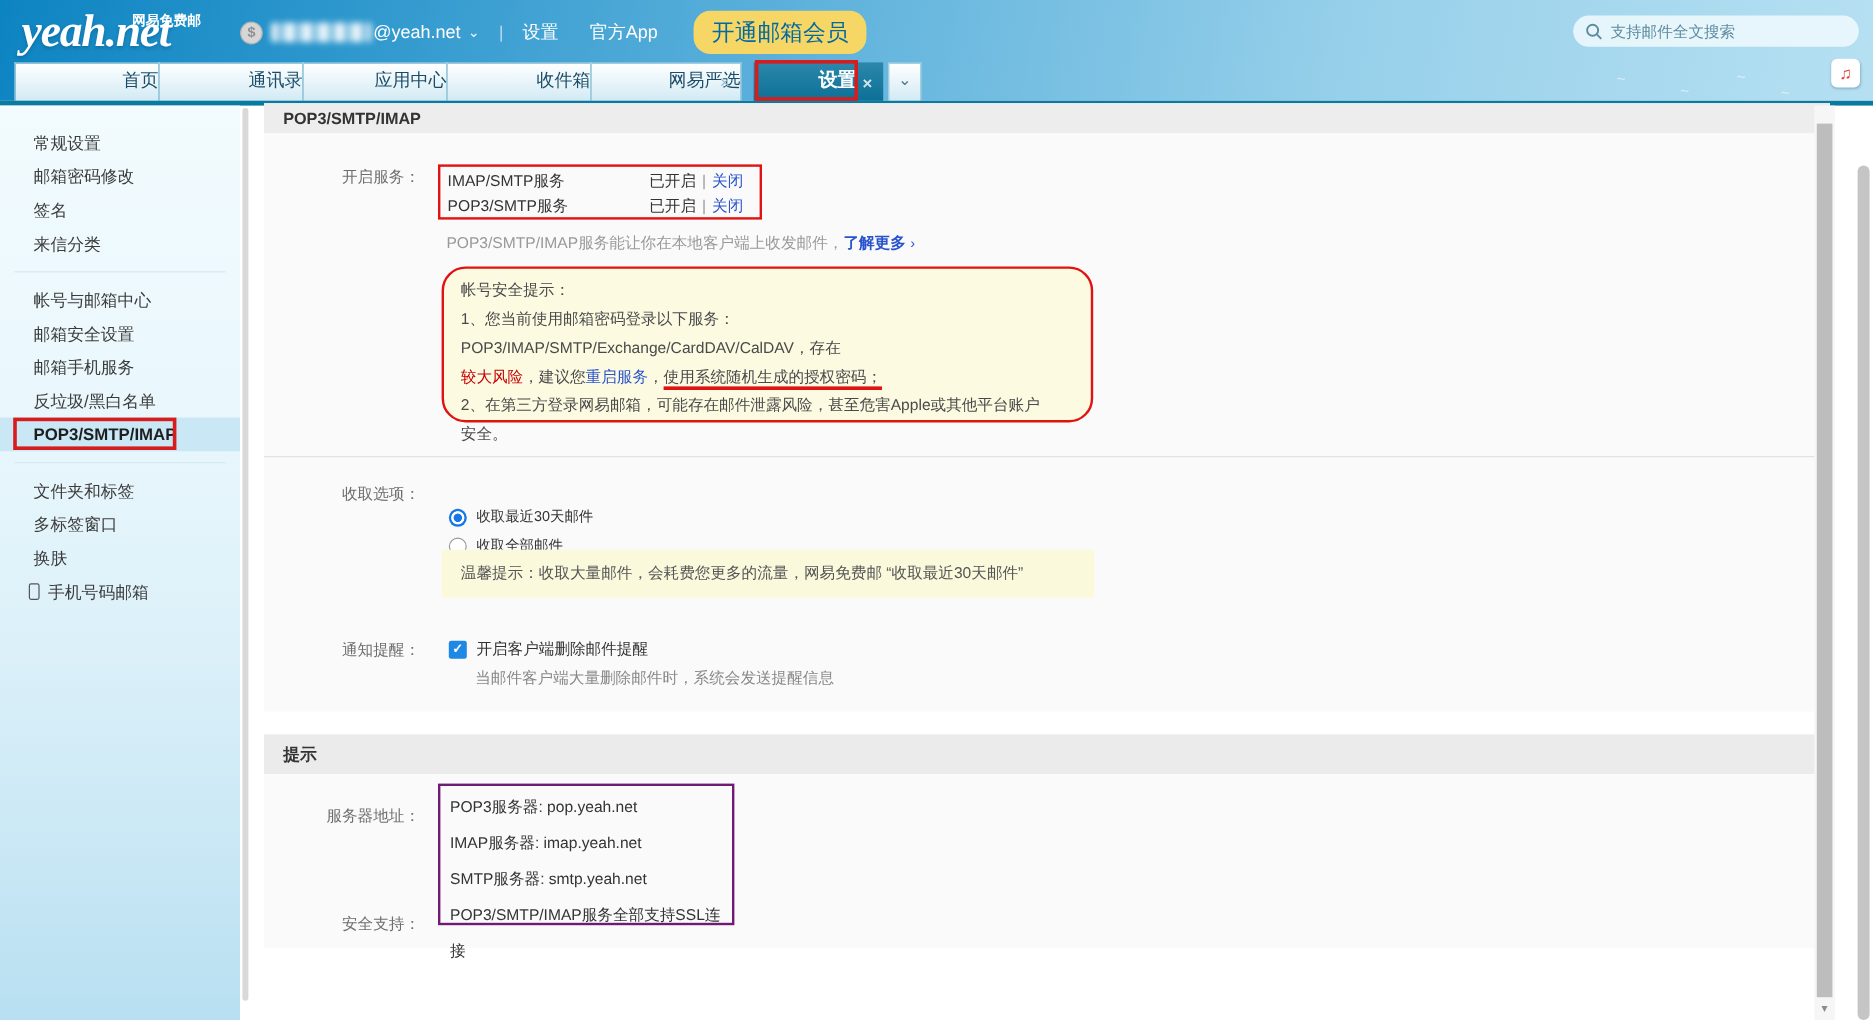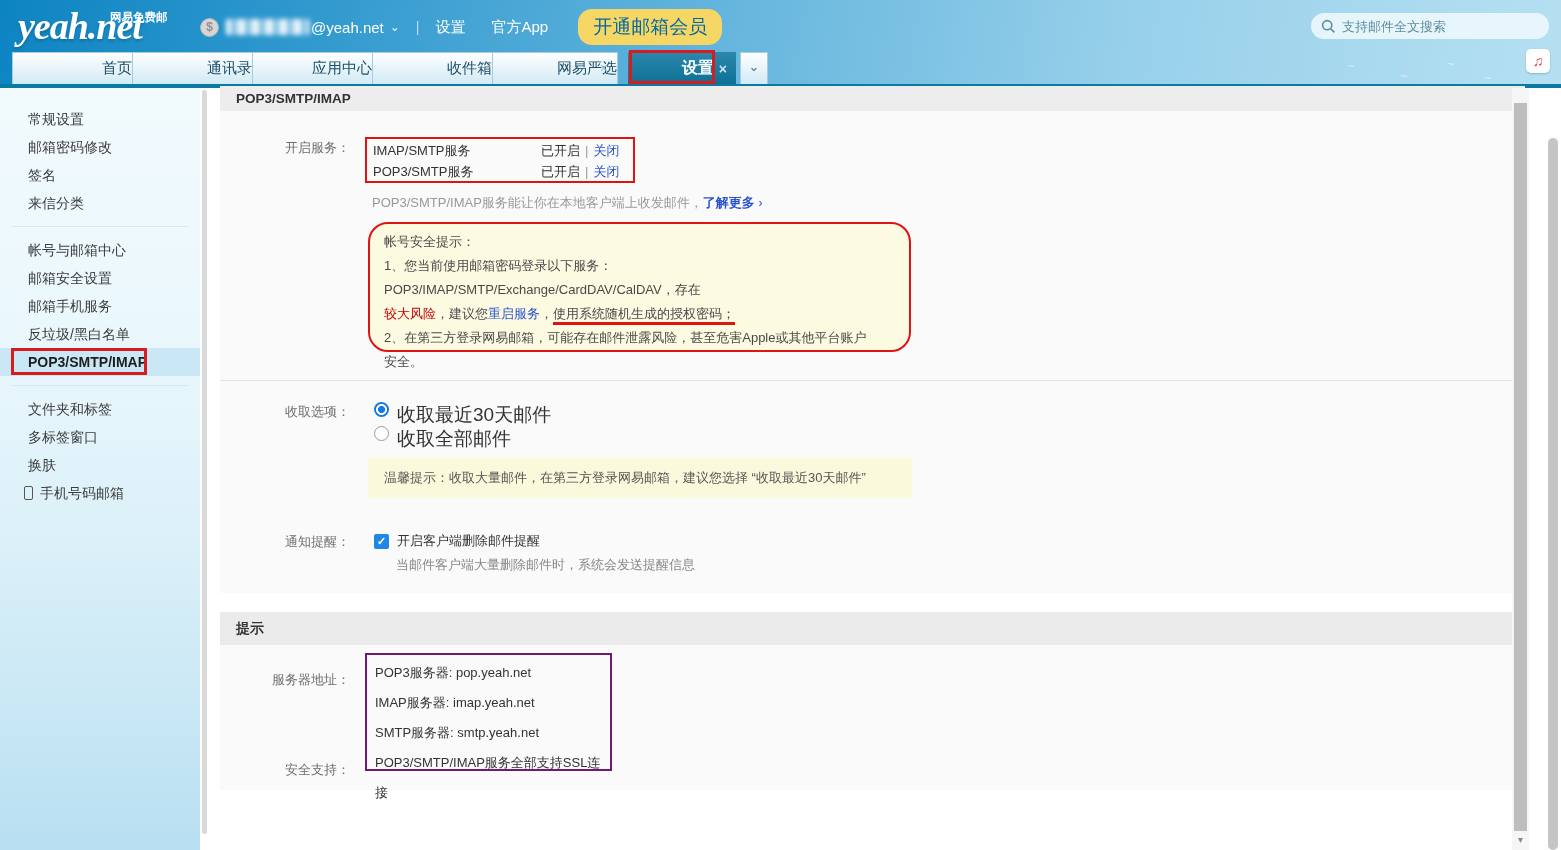--- a/index.html
+++ b/index.html
@@ -84,21 +84,21 @@
   .learn-arrow { color:#2953cc; font-size:12px; }
 
   .warn-box { position:absolute; left:148px; top:136px; width:543px; height:130px;
     border:2px solid #e01212; background:#fcfae1; padding:6px 14px; font-size:13px;
     line-height:24px; color:#4a4a4a; }
   .risk-red { color:#c40000; }
   .red-underline { border-bottom:3px solid #e01212; padding-bottom:1px; }
 
   .divider { position:absolute; left:0; top:294px; width:1305px; border-top:1px solid #e2e2e2; }
 
-  .radio-row { position:absolute; display:flex; align-items:flex-start; font-size:19px; color:#333; cursor:pointer; }
+  .radio-row { position:absolute; display:flex; align-items:flex-end; font-size:12px; color:#333; cursor:pointer;margin-top:20px; }
   .radio { width:15px; height:15px; border-radius:50%; background:#fff; border:1px solid #9a9a9a; margin-right:8px; }
   .radio.on { border:none;
     background:radial-gradient(circle, #1678e8 0 3.2px, #fff 3.8px 5.2px, #1678e8 5.8px 7.5px); }
   .tip-box { position:absolute; left:148px; top:372px; width:544px; height:40px; background:#fbf9dc;
     line-height:40px; padding:0 16px; font-size:13px; color:#555; }
   .check-row { position:absolute; left:154px; top:446px; display:flex; align-items:center;
     font-size:13px; color:#333; cursor:pointer; }
   .checkbox { width:15px; height:15px; background:#1e88e5; border-radius:2px; color:#fff;
     font-size:11px; line-height:15px; text-align:center; font-weight:bold; margin-right:8px; }
   .notif-desc { position:absolute; left:176px; top:470px; font-size:13px; color:#888; }
@@ -239,21 +239,21 @@
 
     <div class="flabel" style="top:317px;">收取选项：</div>
     <div class="radio-row" style="left:154px; top:316px;">
       <span class="radio on"></span>
       <span>收取最近30天邮件</span>
     </div>
     <div class="radio-row" style="left:154px; top:340px;">
       <span class="radio"></span>
       <span>收取全部邮件</span>
     </div>
-    <div class="tip-box">温馨提示：收取大量邮件，在第三方登录网易邮箱，建议您选择 “收取最近30天邮件”</div>
+    <div class="tip-box">温馨提示：收取大量邮件，会耗费您更多的流量，网易免费邮 “收取最近30天邮件”</div>
 
     <div class="flabel" style="top:447px;">通知提醒：</div>
     <div class="check-row">
       <span class="checkbox">✓</span>
       <span>开启客户端删除邮件提醒</span>
     </div>
     <div class="notif-desc">当邮件客户端大量删除邮件时，系统会发送提醒信息</div>
   </div>
 
   <div class="sec sec2">

